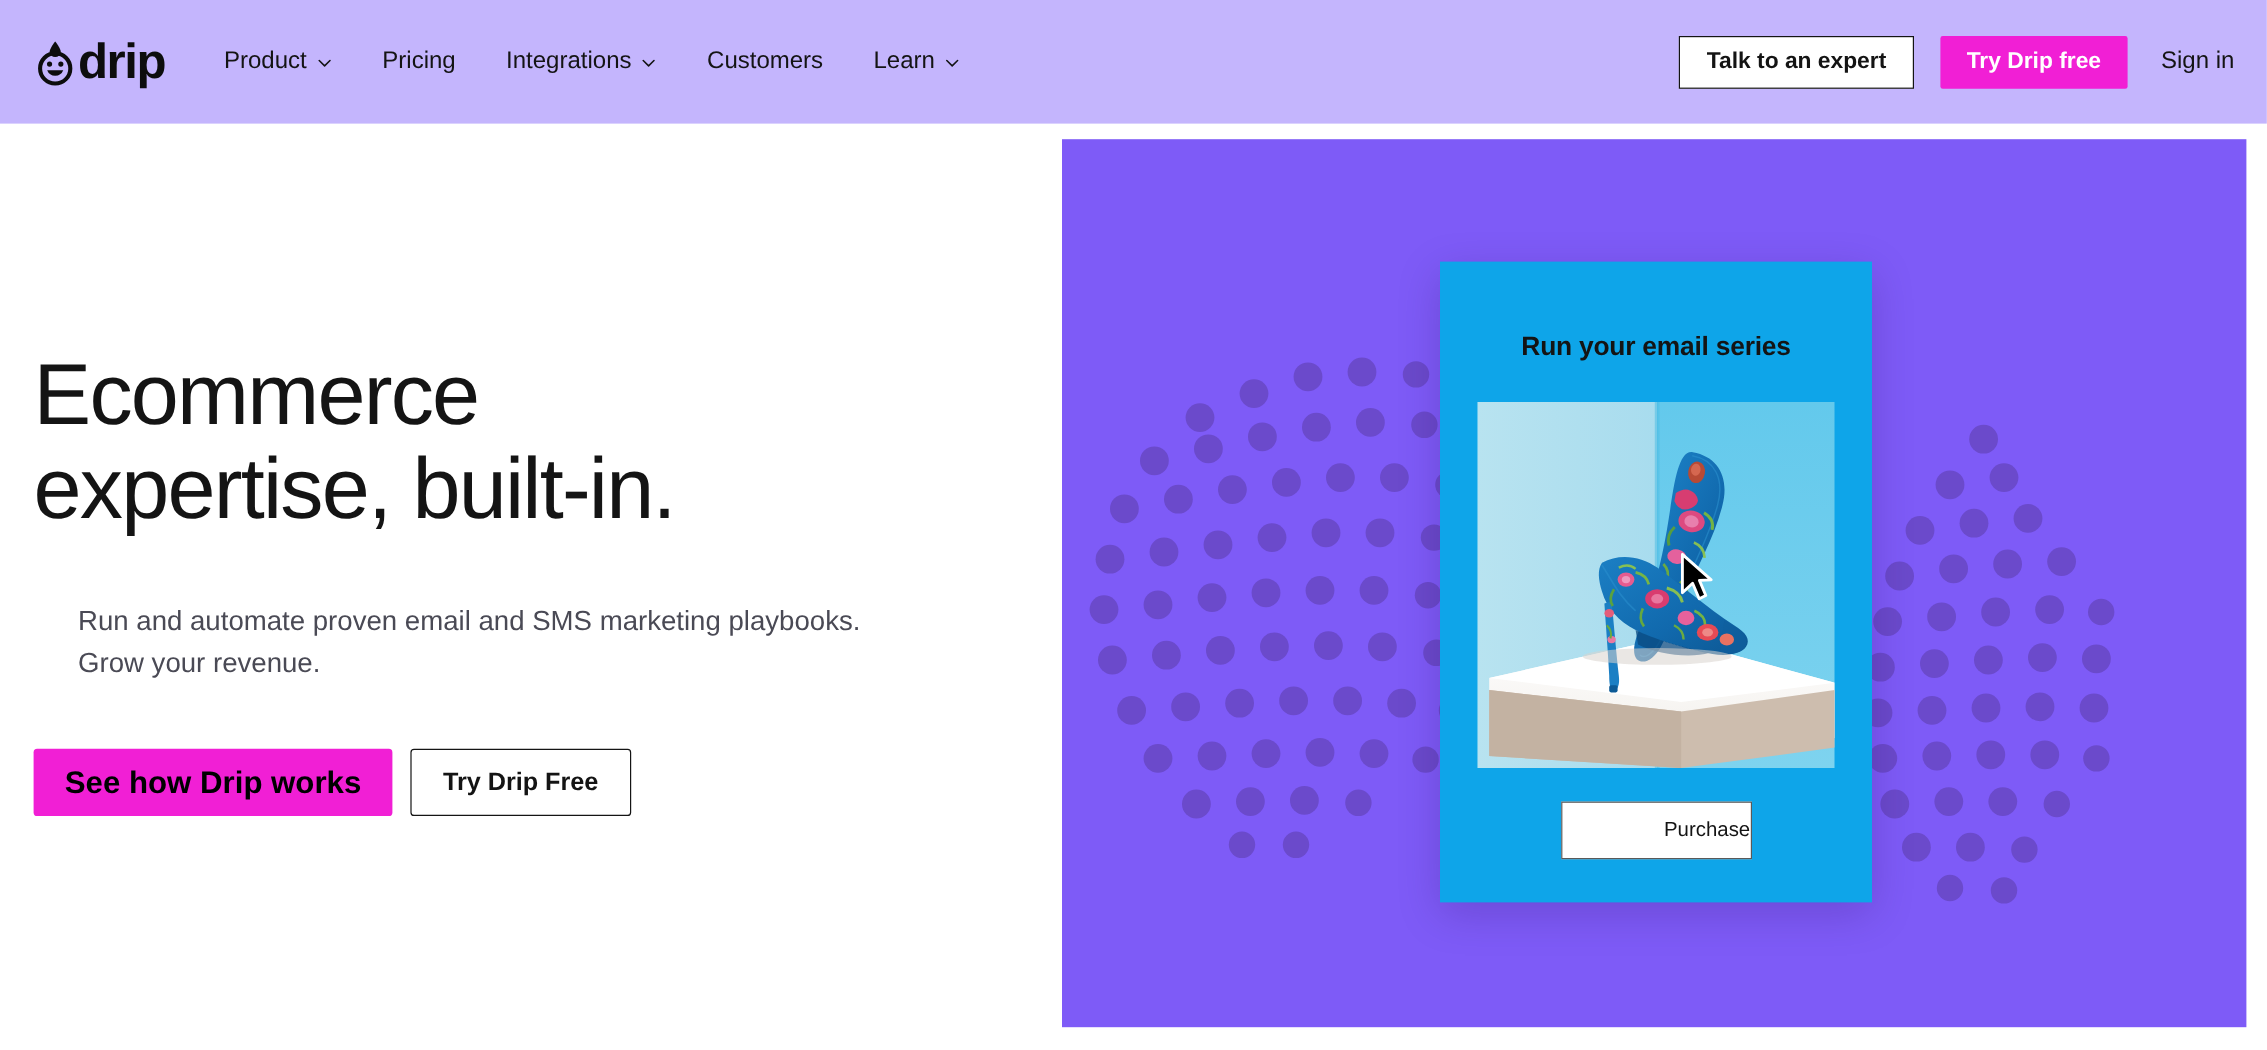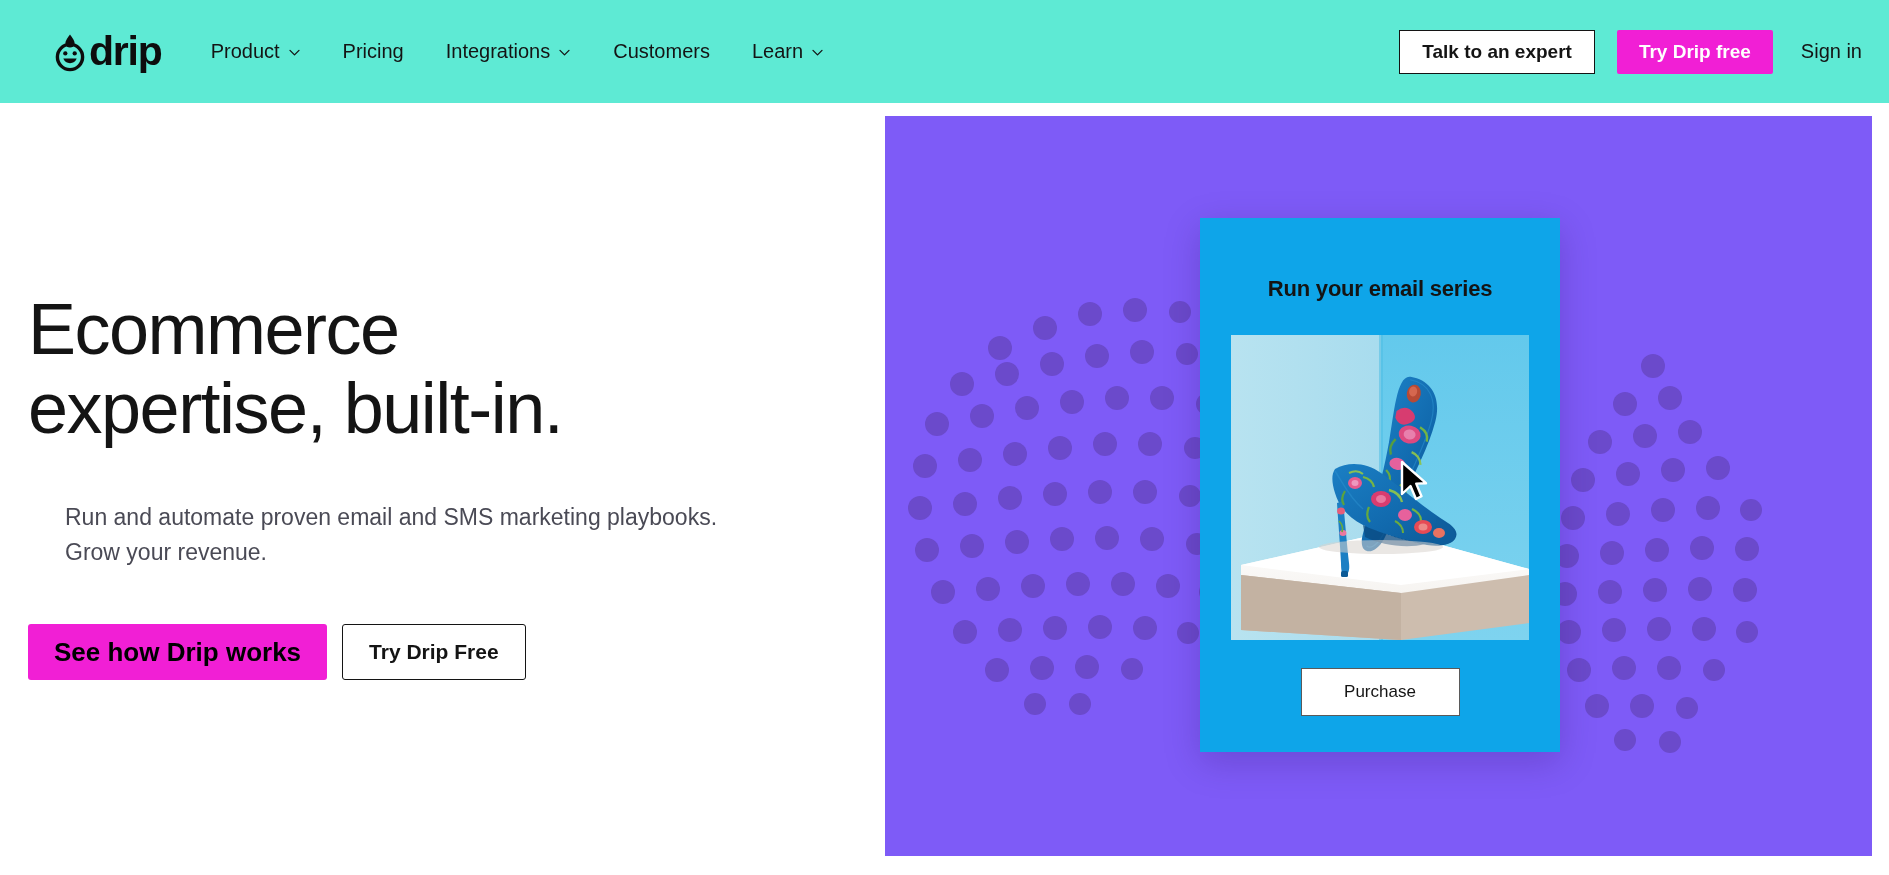--- a/index.html
+++ b/index.html
@@ -14,23 +14,22 @@
   }
 
   
   .header {
     position: absolute;
     top: 0; left: 0;
     width: 1889px;
     height: 103px;
     display: flex;
     align-items: center;
-    background: #5eead4;
+    background: #c4b5fd;
     z-index: 40;
-    padding-left: 24px;
   }
 
   .logo {
     display: flex;
     align-items: center;
     margin-left: 26px;
     cursor: pointer;
     user-select: none;
   }
   .logo-mark { display: block; }
@@ -223,20 +222,21 @@
     border: 1px solid #5a5a5a;
     background: #ffffff;
     color: #141414;
     font-size: 17px;
     font-weight: 400;
     font-family: "Liberation Sans", sans-serif;
     width: 159px;
     height: 48px;
     border-radius: 0;
     cursor: pointer;
+    text-align: right;
   }
 </style>
 </head>
 <body>
 
 <div class="header">
 
   <div class="logo">
     <span>
       <svg class="logo-mark" width="40" height="40" viewBox="0 0 40 40">

